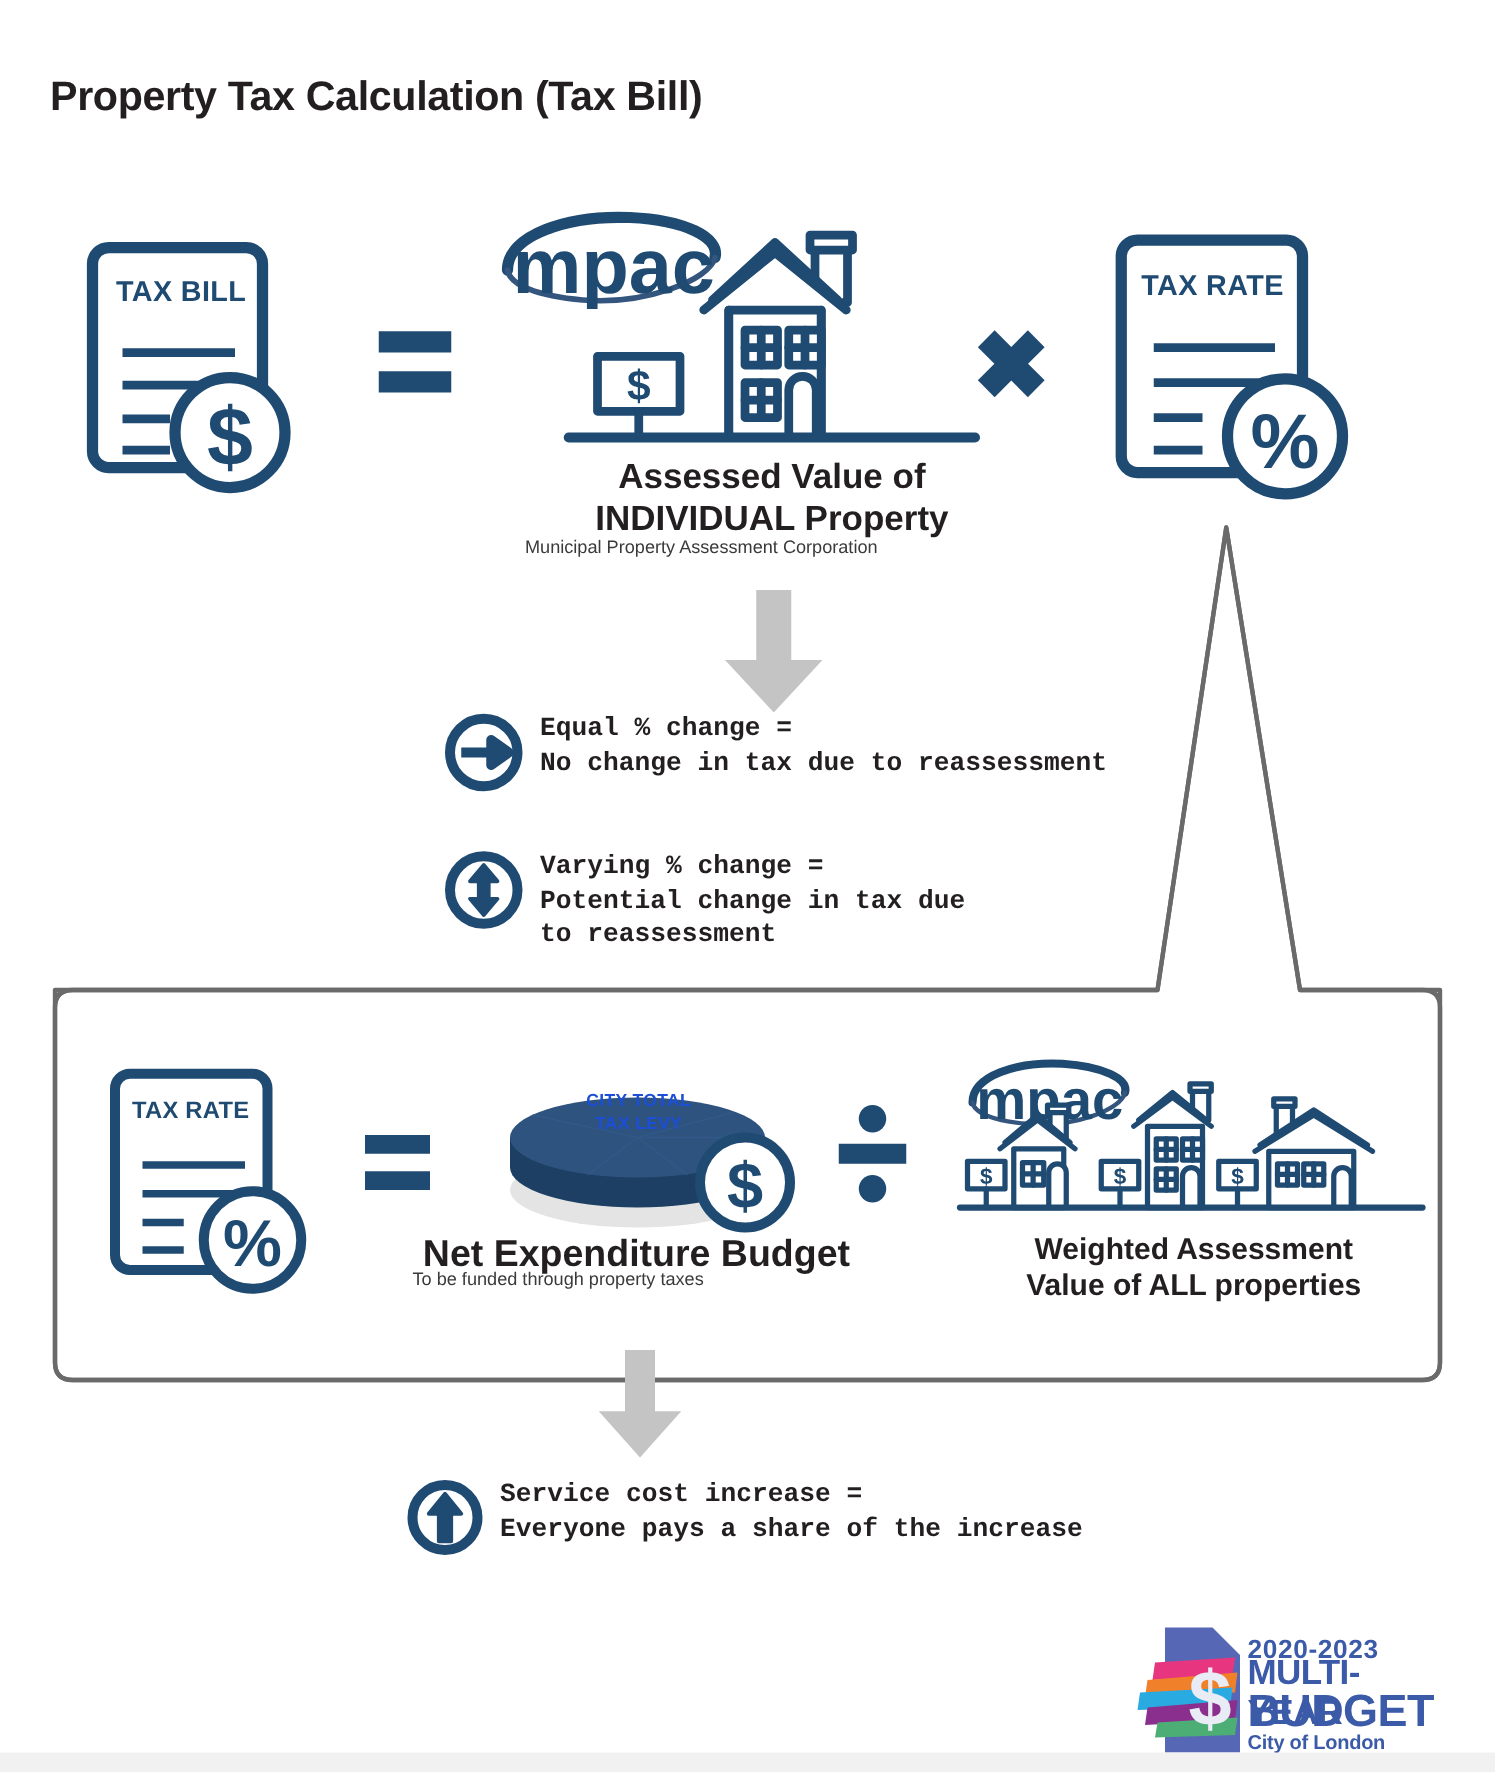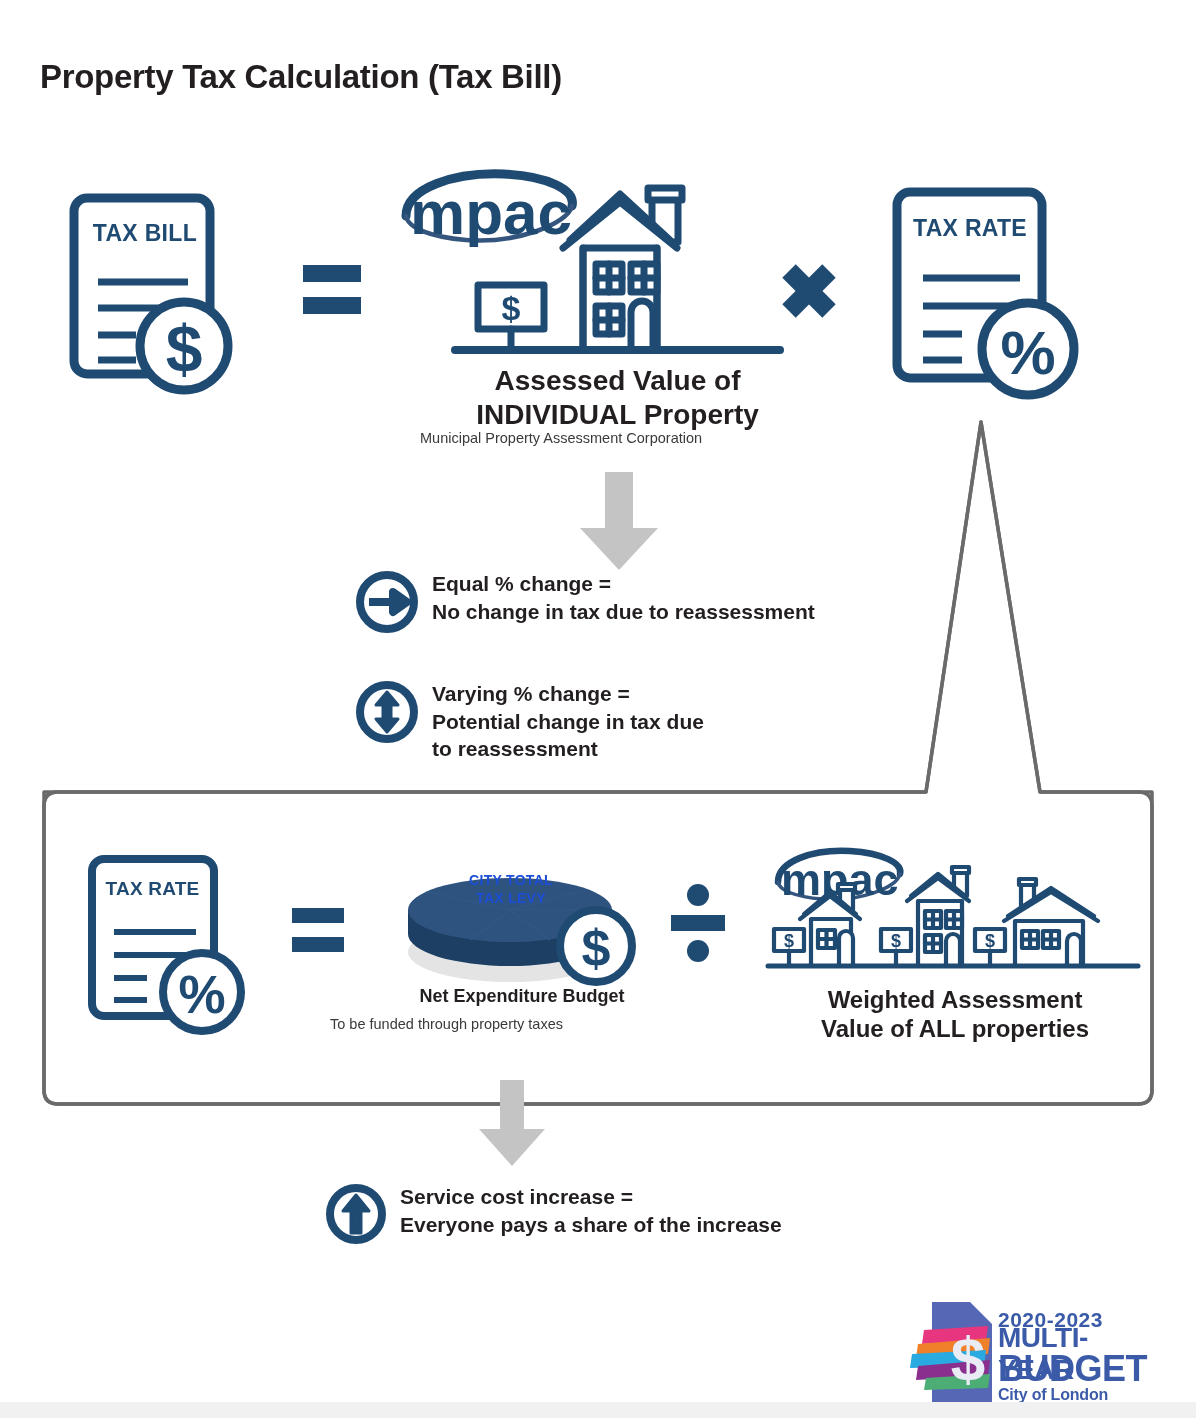--- a/index.html
+++ b/index.html
@@ -25,21 +25,21 @@
 
   
   .cap-bold {
     font-weight: bold; color: #231f20; text-align: center;
     line-height: 1.22;
   }
   .cap-sub { color: #3a3a3a; text-align: left; }
 
   .bullet-row { position: absolute; display: flex; align-items: flex-start; }
   .bullet-row .bi { flex: 0 0 auto; margin-right: 13px; }
-  .bullet-txt { font-weight: bold; font-size: 21px; line-height: 1.32; color: #231f20; }
+  .bullet-txt { font-weight: bold; font-size: 21px; line-height: 1.32; color: #231f20; font-family: Liberation Mono, monospace; }
 
   .u { text-underline-offset: 2px; }
 
   
   #budget-logo { position: absolute; left: 912px; top: 1296px; width: 250px; height: 112px; }
   .logo-text { position: absolute; left: 86px; font-weight: bold; color: #3b5aa8; letter-spacing: -0.5px; }
   #logo-years { top: 12px; font-size: 21px; letter-spacing: 0.5px; }
   #logo-multi { top: 26px; font-size: 28px; }
   #logo-budget { top: 52px; font-size: 36px; }
   #logo-city   { top: 90px; font-size: 16px; letter-spacing: -0.2px; }
@@ -231,21 +231,21 @@
       </g>
       <circle cx="196" cy="106" r="36" fill="#fff" stroke="#1f4a72" stroke-width="8"></circle>
       <text x="196" y="126" text-anchor="middle" font-family="'Liberation Sans',sans-serif" font-size="52" font-weight="bold" fill="#1f4a72">$</text>
     </svg>
     <div class="abs" style="left:18px; top:32px; width:186px; text-align:center; color:#1d4ed8; font-size:14px; font-weight:bold; line-height:1.25; letter-spacing:0.3px;">
       <div>CITY TOTAL</div>
       <div>TAX LEVY</div>
     </div>
   </div>
 
-  <div class="abs cap-bold" style="left:342px; top:986px; width:360px; font-size:18px;">Net Expenditure Budget</div>
+  <div class="abs cap-bold" style="left:320px; top:986px; width:360px; font-size:30px;text-align:right;">Net Expenditure Budget</div>
   <div class="abs cap-sub" style="left:330px; top:1016px; width:360px; font-size:14.5px;">To be funded through property taxes</div>
 
   <div class="abs" style="left:671px; top:884px;">
     <svg width="54" height="78" viewBox="0 0 54 78">
       <circle cx="27" cy="11" r="11" fill="#1f4a72"></circle>
       <rect x="0" y="31" width="54" height="16" fill="#1f4a72"></rect>
       <circle cx="27" cy="67" r="11" fill="#1f4a72"></circle>
     </svg>
   </div>
 

